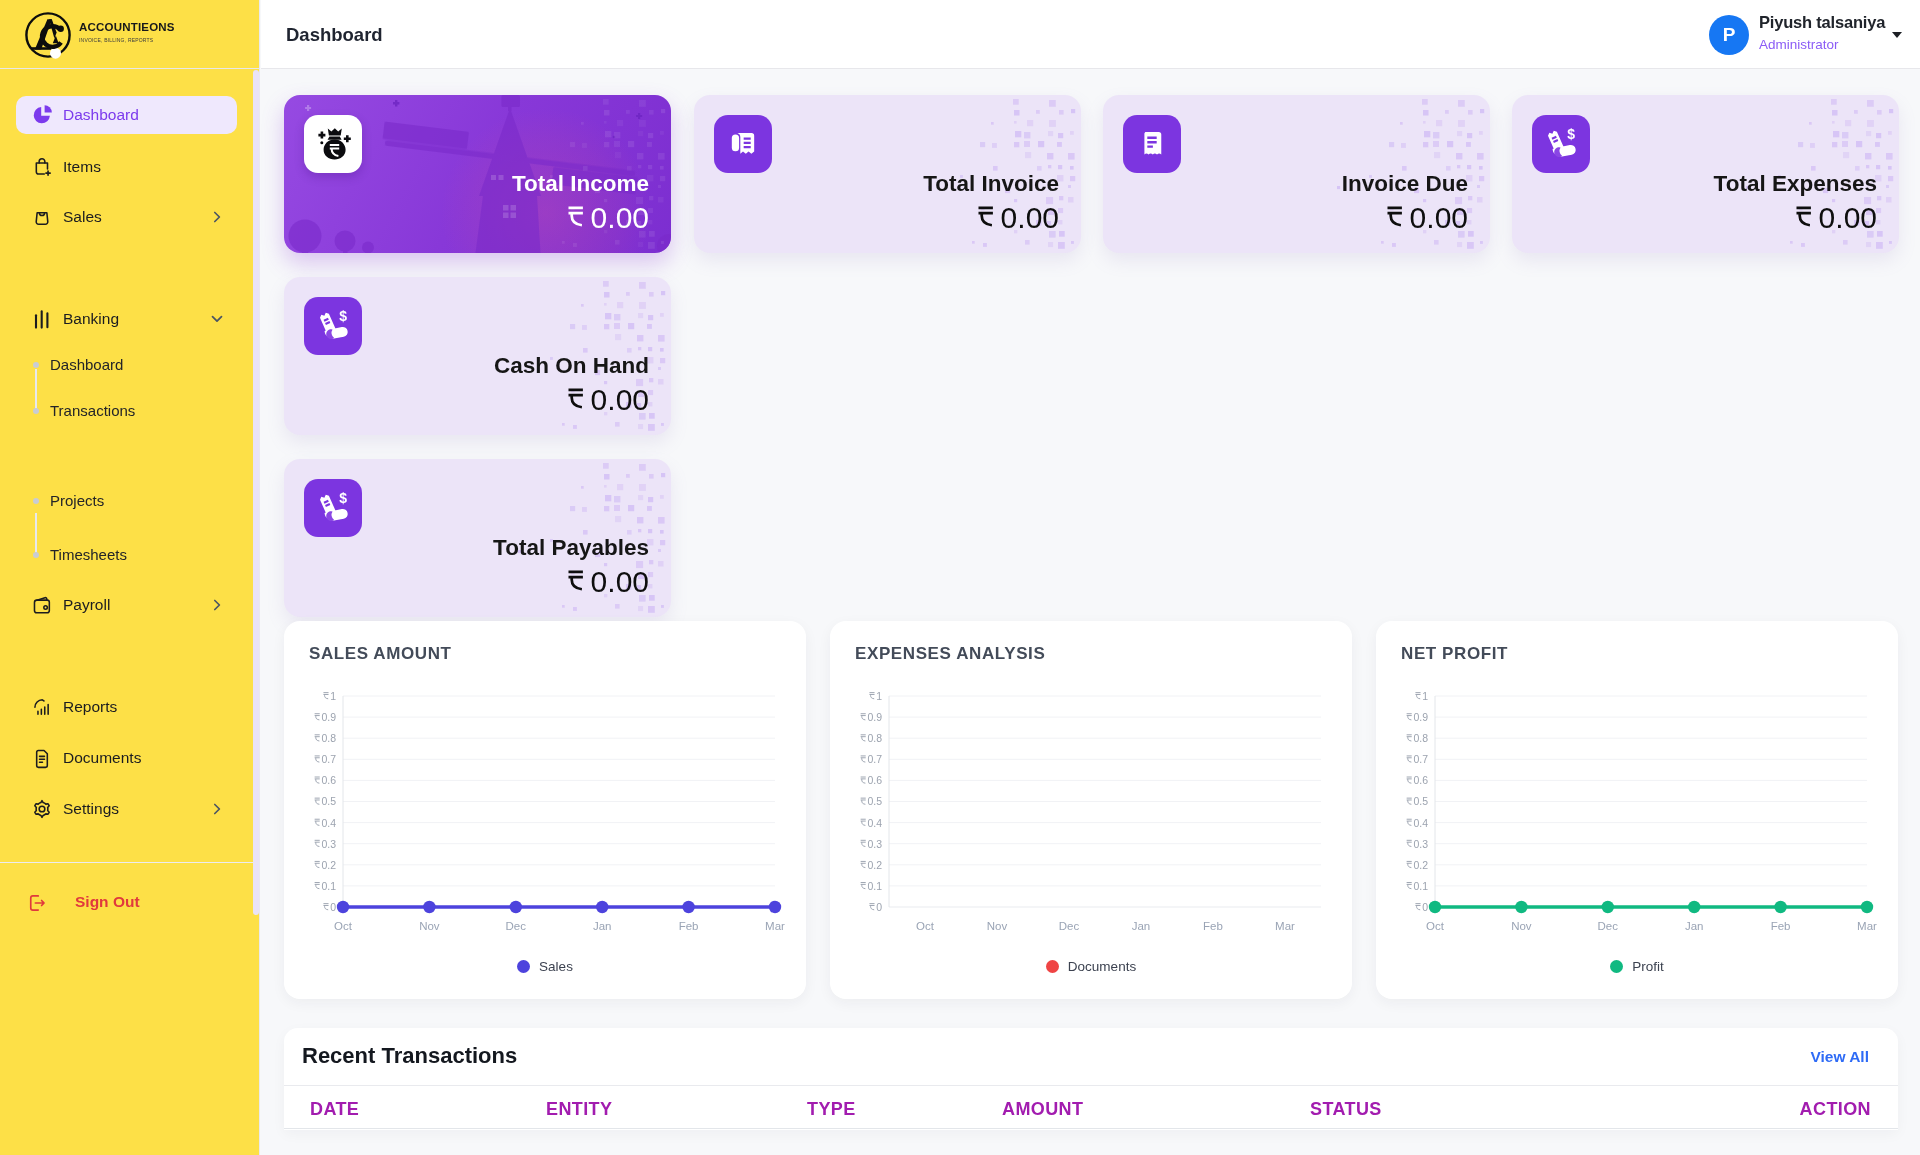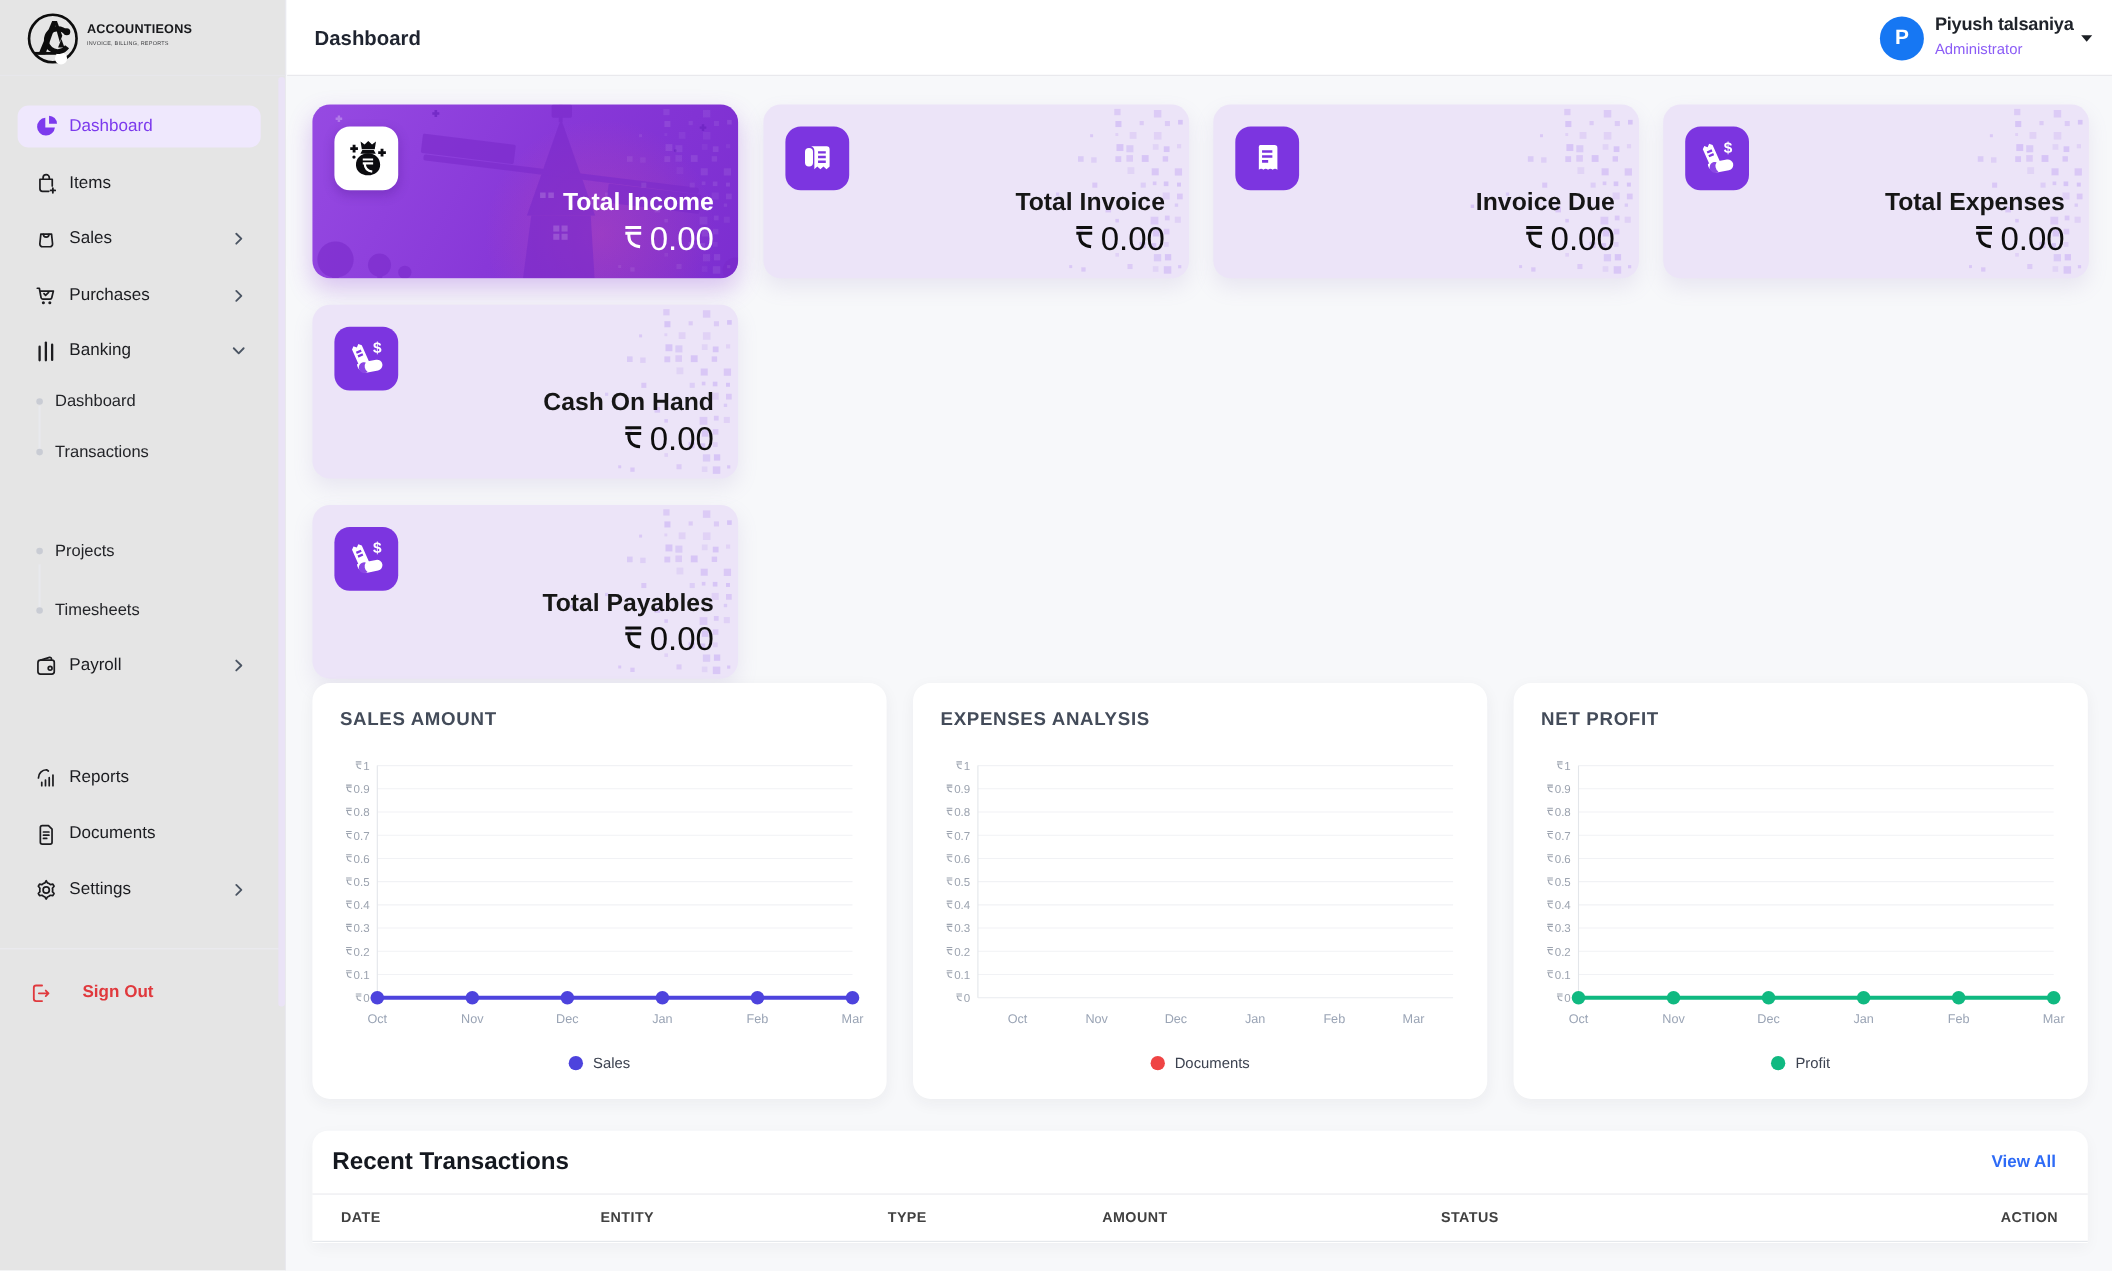--- a/index.html
+++ b/index.html
@@ -1,18 +1,18 @@
 <!DOCTYPE html>
 <html><head><meta charset="utf-8"><style>
 *{margin:0;padding:0;box-sizing:border-box}
 html,body{width:1920px;height:1155px;overflow:hidden}
 body{font-family:"Liberation Sans",sans-serif;background:#f7f8fa;position:relative}
 .abs{position:absolute}
 
-#sidebar{position:absolute;left:0;top:0;width:260px;height:1155px;background:#e5e5e5;border-right:1px solid #e9e9ee}
+#sidebar{position:absolute;left:0;top:0;width:260px;height:1155px;background:#fde047;border-right:1px solid #e9e9ee}
 #logo{position:absolute;left:0;top:0;width:260px;height:69px;border-bottom:1px solid #e7e7eb}
 .navrow{position:absolute;left:0;width:260px;height:38px}
 .nav-ic{position:absolute;left:31px;top:8px;width:22px;height:22px}
 .nav-lb{position:absolute;left:63px;top:8px;font-size:15.5px;color:#1b1c20;line-height:22px}
 .chev{position:absolute;left:208px;top:10px;width:18px;height:18px}
 .sub-dot{position:absolute;left:33px;top:16px;width:6px;height:6px;border-radius:50%;background:#c9ccd4}
 .sub-lb{position:absolute;left:50px;top:8px;font-size:15px;color:#232428;line-height:22px}
 .active-pill{position:absolute;left:16px;top:96px;width:221px;height:38px;border-radius:10px;background:#efe8fd}
 #scrollthumb{position:absolute;left:253px;top:70px;width:6px;height:845px;background:#eae3f6;border-radius:3px}
 #side-div{position:absolute;left:0;top:862px;width:259px;height:1px;background:#ececf1}
@@ -37,21 +37,21 @@
 .ccard{position:absolute;width:522px;height:378px;border-radius:16px;background:#fff;box-shadow:0 4px 14px rgba(30,30,60,.05);top:621px}
 .ct{position:absolute;left:25px;top:23px;font-size:17px;font-weight:bold;color:#434b59;letter-spacing:.6px}
 .legend{position:absolute;left:0;top:336px;width:100%;height:18px;display:flex;align-items:center;justify-content:center;gap:9px}
 .ldot{width:13px;height:13px;border-radius:50%}
 .llb{font-size:13.5px;color:#3c4250}
 
 #tcard{position:absolute;left:284px;top:1028px;width:1614px;height:102px;background:#fff;border-radius:14px 14px 0 0;box-shadow:0 4px 14px rgba(30,30,60,.04)}
 #tt{position:absolute;left:18px;top:15px;font-size:22px;font-weight:bold;color:#14181f}
 #viewall{position:absolute;right:29px;top:20px;font-size:15.5px;font-weight:bold;color:#2e6bf6}
 #thead{position:absolute;left:0;top:57px;width:1614px;height:44px;border-top:1px solid #e9eaee;border-bottom:1px solid #e3e6ea}
-.th{position:absolute;top:13px;font-size:13px;font-weight:bold;color:#404040;letter-spacing:.4px}
+.th{position:absolute;top:13px;font-size:18px;font-weight:bold;color:#a21caf;letter-spacing:.4px}
 </style></head><body>
 
 <svg width="0" height="0" style="position:absolute">
     <defs>
       <g id="scat">
         <rect x="234" y="91" width="3.1" height="3.1" opacity="0.19"></rect>
         <rect x="266" y="80" width="2.9" height="2.9" opacity="0.15"></rect>
         <rect x="278" y="146" width="2.7" height="2.7" opacity="0.16"></rect>
         <rect x="286" y="47" width="5.1" height="5.1" opacity="0.15"></rect>
         <rect x="287" y="112" width="3.5" height="3.5" opacity="0.11"></rect>
@@ -145,34 +145,20 @@
           <g fill="none" stroke="#1c1c1f" stroke-width="1.7" stroke-linecap="round" stroke-linejoin="round">
             <path d="M6.7 7.4h10.6l1 9.6a2.7 2.7 0 0 1-2.7 3H8.4a2.7 2.7 0 0 1-2.7-3z"></path>
             <path d="M9.2 7.6a2.8 2.8 0 0 0 5.6 0"></path>
           </g>
         </svg></div>
       <div class="nav-lb" style="font-weight:500">Sales</div>
       <div class="chev"><svg width="18" height="18" viewBox="0 0 18 18">
           <path d="M6.8 4.5l4.6 4.5-4.6 4.5" fill="none" stroke="#4b5563" stroke-width="1.7" stroke-linecap="round" stroke-linejoin="round"></path>
         </svg></div>
     </div>
-<div class="navrow" style="top:250px">
-      <div class="nav-ic"><svg width="22" height="22" viewBox="0 0 24 24">
-          <g fill="none" stroke="#1c1c1f" stroke-width="1.7" stroke-linecap="round" stroke-linejoin="round">
-            <path d="M3.2 4.4h2l1.7 9.4a1.7 1.7 0 0 0 1.7 1.4h7.2a1.7 1.7 0 0 0 1.7-1.3l1.6-6.6H5.8"></path>
-            <path d="M9.8 9.8l1.6 1.6 3-3"></path>
-          </g>
-          <circle cx="9.2" cy="18.9" r="1.5" fill="#1c1c1f"></circle>
-          <circle cx="15.6" cy="18.9" r="1.5" fill="#1c1c1f"></circle>
-        </svg></div>
-      <div class="nav-lb" style="font-weight:500">Purchases</div>
-      <div class="chev"><svg width="18" height="18" viewBox="0 0 18 18">
-          <path d="M6.8 4.5l4.6 4.5-4.6 4.5" fill="none" stroke="#4b5563" stroke-width="1.7" stroke-linecap="round" stroke-linejoin="round"></path>
-        </svg></div>
-    </div>
 <div class="navrow" style="top:300px">
       <div class="nav-ic"><svg width="22" height="22" viewBox="0 0 22 22">
           <g fill="none" stroke="#1c1c1f" stroke-width="2.1" stroke-linecap="round">
             <path d="M5 7.2V19.6"></path>
             <path d="M10.7 3.4V19.6"></path>
             <path d="M16.4 5.4V19.2"></path>
           </g>
         </svg></div>
       <div class="nav-lb" style="font-weight:500">Banking</div>
       <div class="chev"><svg width="18" height="18" viewBox="0 0 18 18">

